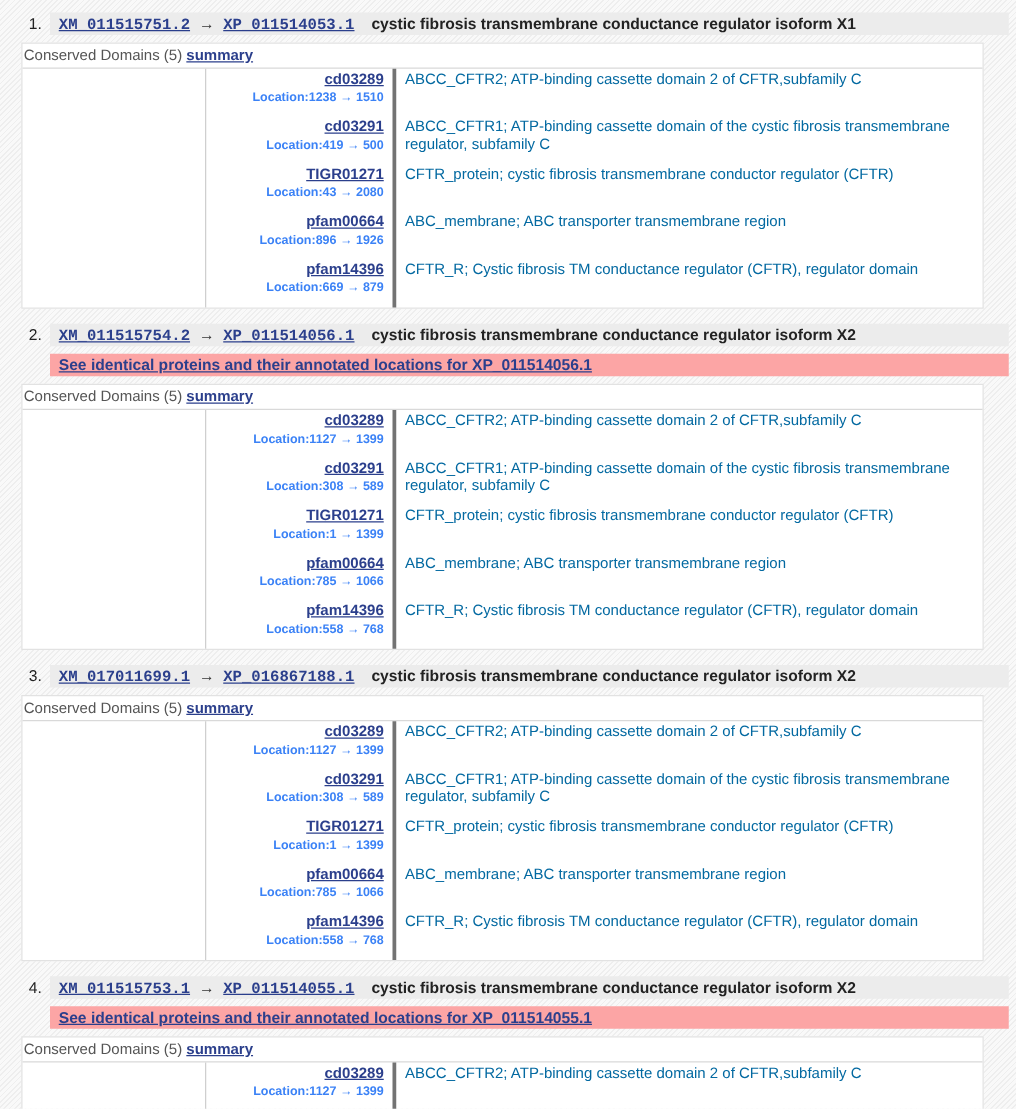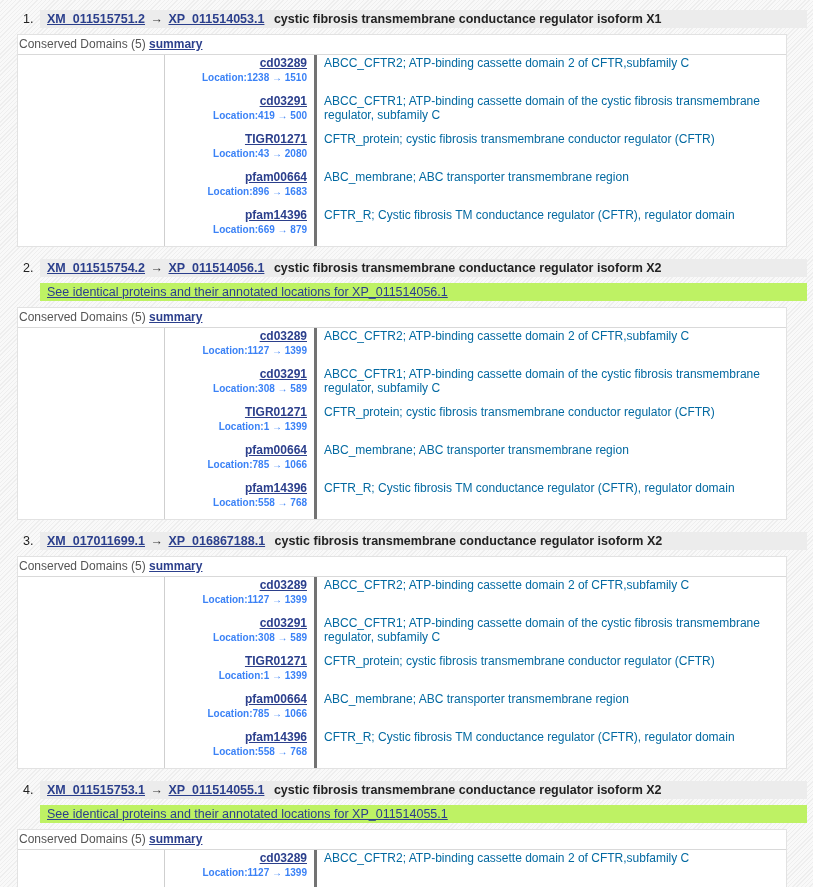--- a/index.html
+++ b/index.html
@@ -12,28 +12,28 @@
   }
   a { color: #2b3f8c; text-decoration: underline; }
   .page { position: relative; padding-top: 10px; }
   .entry { position: relative; margin-bottom: 12px; }
   .entry-head {
     position: relative; height: 18px; line-height: 18px;
     margin-left: 40px; width: 767px; background: #ececec;
     font-weight: bold; font-size: 12.5px; color: #222;
   }
   .entry-num { position: absolute; left: -17px; top: 0; font-weight: normal; color: #222; }
-  .entry-head .links { padding-left: 7px; }
+  .entry-head .links { padding-left: 7px; font-family: Liberation Mono, monospace; }
   .entry-head a { font-weight: bold; }
   .arrow { font-weight: normal; color: #333; margin: 0 2px; }
   .title { margin-left: 6px; margin-top: 20px; }
   .identical {
     margin-left: 40px; width: 767px; height: 18px; line-height: 18px;
-    background: #bef264; margin-top: 6px; padding-left: 7px; box-sizing: border-box;
-    font-weight: normal; font-size: 12.5px;
+    background: #fca5a5; margin-top: 6px; padding-left: 7px; box-sizing: border-box;
+    font-weight: bold; font-size: 12.5px;
   }
   .cd-box {
     margin-left: 17px; width: 770px; margin-top: 6px;
     background: #fff; border: 1px solid #e2e2e2; box-sizing: border-box;
   }
   .cd-caption {
     height: 19px; line-height: 18px; padding-left: 1px;
     border-bottom: 1px solid #d9d9d9; color: #555; font-size: 12px;
   }
   .cd-caption a { font-weight: bold; }
@@ -66,21 +66,21 @@
       <div class="cd-caption">
         <span>Conserved Domains (5)</span>
         <a href="#">summary</a>
       </div>
       <div class="cd-table">
         <div class="cd-left"></div>
         <div class="cd-mid">
           <div class="cd-row"><a href="#" class="cd-acc">cd03289</a><br><span class="cd-loc">Location:1238 → 1510</span></div>
           <div class="cd-row"><a href="#" class="cd-acc">cd03291</a><br><span class="cd-loc">Location:419 → 500</span></div>
           <div class="cd-row"><a href="#" class="cd-acc">TIGR01271</a><br><span class="cd-loc">Location:43 → 2080</span></div>
-          <div class="cd-row"><a href="#" class="cd-acc">pfam00664</a><br><span class="cd-loc">Location:896 → 1683</span></div>
+          <div class="cd-row"><a href="#" class="cd-acc">pfam00664</a><br><span class="cd-loc">Location:896 → 1926</span></div>
           <div class="cd-row"><a href="#" class="cd-acc">pfam14396</a><br><span class="cd-loc">Location:669 → 879</span></div>
         </div>
         <div class="cd-right">
           <div class="cd-row cd-desc">ABCC_CFTR2; ATP-binding cassette domain 2 of CFTR,subfamily C</div>
           <div class="cd-row cd-desc">ABCC_CFTR1; ATP-binding cassette domain of the cystic fibrosis transmembrane regulator, subfamily C</div>
           <div class="cd-row cd-desc">CFTR_protein; cystic fibrosis transmembrane conductor regulator (CFTR)</div>
           <div class="cd-row cd-desc">ABC_membrane; ABC transporter transmembrane region</div>
           <div class="cd-row cd-desc">CFTR_R; Cystic fibrosis TM conductance regulator (CFTR), regulator domain</div>
         </div>
       </div>

